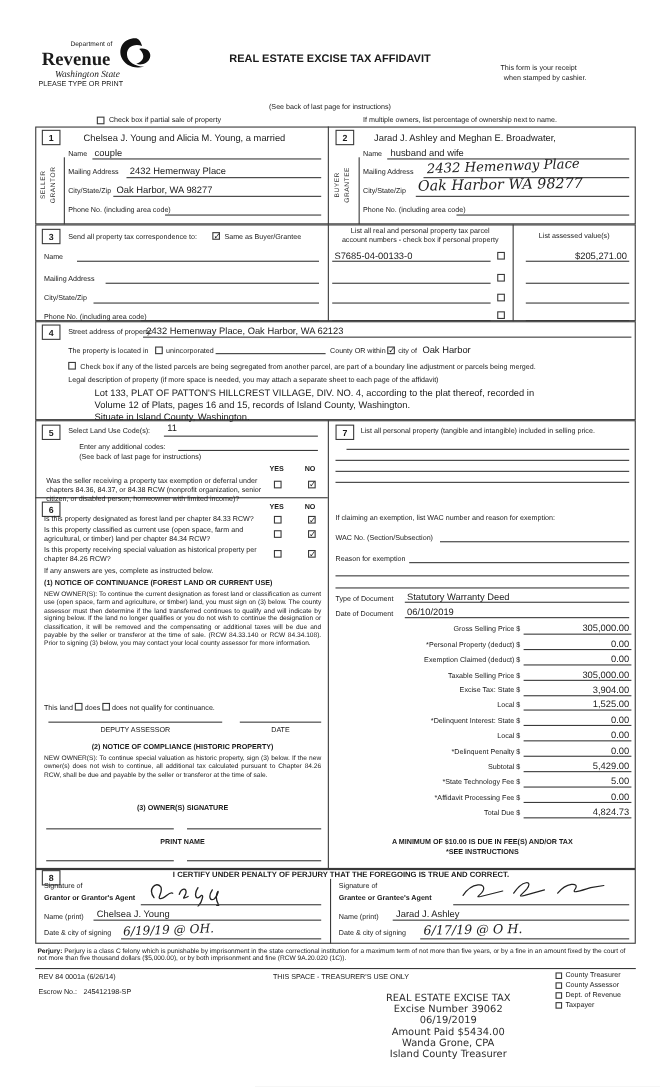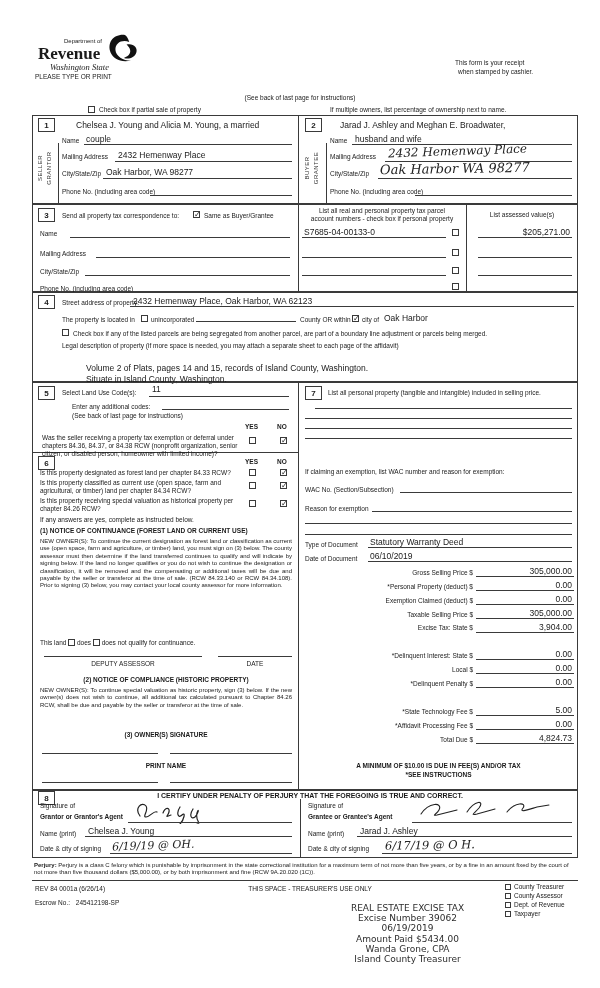--- a/index.html
+++ b/index.html
@@ -50,20 +50,21 @@
     <div class="tiny" style="margin-left:26px;">Department of</div>
     <div style="font-family:'Liberation Serif',serif;font-weight:bold;font-size:17px;line-height:16px;">Revenue</div>
     <div style="font-family:'Liberation Serif',serif;font-style:italic;font-size:8.5px;margin-left:12px;">Washington State</div>
   </div>
   <svg class="abs" style="left:105px;top:33px;" width="36" height="32" viewBox="0 0 40 36">
     <path d="M20 2 C8 2 2 12 6 22 C9 29 18 34 29 31 C20 31 12 26 11.5 19 C11 11 19 7 27 10 C25 4 23 2 20 2 Z" fill="#111"></path>
     <path d="M24 13 C31 11 37 16 35 22 C33 28 26 30 21 28 C27 26 29.5 22 27.5 17.5 C26.6 15.6 25 14 24 13 Z" fill="#111"></path>
   </svg>
   <div class="abs lbl" style="left:35px;top:73px;">PLEASE TYPE OR PRINT</div>
 
+  <div class="abs b ctr" style="left:150px;top:48px;width:300px;font-size:10px;">REAL ESTATE EXCISE TAX AFFIDAVIT</div>
 
   <div class="abs lbl" style="left:455px;top:59px;">This form is your receipt</div>
   <div class="abs lbl" style="left:458px;top:68px;">when stamped by cashier.</div>
 
   <div class="abs ctr" style="left:30px;top:94px;width:540px;font-size:6.5px;">(See back of last page for instructions)</div>
 
   <span class="cb" style="left:88px;top:106px;"></span>
   <div class="abs lbl" style="left:99px;top:106px;">Check box if partial sale of property</div>
   <div class="abs lbl" style="left:330px;top:106px;">If multiple owners, list percentage of ownership next to name.</div>
 
@@ -156,21 +157,22 @@
   <div class="abs lbl" style="left:151px;top:316px;">unincorporated</div>
   <span class="ln" style="left:196px;top:321px;width:100px;"></span>
   <div class="abs lbl" style="left:300px;top:316px;">County OR within</div>
   <span class="cb" style="left:352px;top:315px;"><span>✓</span></span>
   <div class="abs lbl" style="left:362px;top:316px;">city of</div>
   <div class="abs val" style="left:384px;top:313px;">Oak Harbor</div>
 
   <span class="cb" style="left:62px;top:329px;"></span>
   <div class="abs lbl" style="left:73px;top:330px;width:500px;">Check box if any of the listed parcels are being segregated from another parcel, are part of a boundary line adjustment or parcels being merged.</div>
   <div class="abs lbl" style="left:62px;top:342px;width:510px;">Legal description of property (if more space is needed, you may attach a separate sheet to each page of the affidavit)</div>
-  <div class="abs val" style="left:86px;top:363px;">Volume 2 of Plats, pages 14 and 15, records of Island County, Washington.</div>
+  <div class="abs val" style="left:86px;top:352px;">Lot 133, PLAT OF PATTON'S HILLCREST VILLAGE, DIV. NO. 4, according to the plat thereof, recorded in</div>
+  <div class="abs val" style="left:86px;top:363px;">Volume 12 of Plats, pages 16 and 15, records of Island County, Washington.</div>
   <div class="abs val" style="left:86px;top:374px;">Situate in Island County, Washington.</div>
 
   <div class="box" style="left:32px;top:382px;width:546px;height:408px;"></div>
   <div class="vline" style="left:298px;top:382px;height:408px;"></div>
   <div class="hline" style="left:32px;top:452px;width:266px;"></div>
 
   <div class="numbox" style="left:38px;top:386px;">5</div>
   <div class="abs lbl" style="left:62px;top:389px;">Select Land Use Code(s):</div>
   <div class="abs val" style="left:152px;top:384px;">11</div>
   <span class="ln" style="left:149px;top:396px;width:140px;"></span>
@@ -257,31 +259,39 @@
       <span class="feeval">0.00</span>
     </div>
   <div class="feerow" style="top:608px;">
       <span class="feelabel">Taxable Selling Price $</span>
       <span class="feeval">305,000.00</span>
     </div>
   <div class="feerow" style="top:622px;align-items:center;">
       <span class="feelabel">Excise Tax:  State $</span>
       <span class="feeval">3,904.00</span>
     </div>
+  <div class="feerow" style="top:635px;">
+      <span class="feelabel">Local $</span>
+      <span class="feeval">1,525.00</span>
+    </div>
   <div class="feerow" style="top:649px;">
       <span class="feelabel">*Delinquent Interest:  State $</span>
       <span class="feeval">0.00</span>
     </div>
   <div class="feerow" style="top:663px;">
       <span class="feelabel">Local $</span>
       <span class="feeval">0.00</span>
     </div>
   <div class="feerow" style="top:677px;">
       <span class="feelabel">*Delinquent Penalty $</span>
       <span class="feeval">0.00</span>
+    </div>
+  <div class="feerow" style="top:691px;">
+      <span class="feelabel">Subtotal $</span>
+      <span class="feeval">5,429.00</span>
     </div>
   <div class="feerow" style="top:705px;">
       <span class="feelabel">*State Technology Fee $</span>
       <span class="feeval">5.00</span>
     </div>
   <div class="feerow" style="top:719px;">
       <span class="feelabel">*Affidavit Processing Fee $</span>
       <span class="feeval">0.00</span>
     </div>
   <div class="feerow" style="top:733px;">

